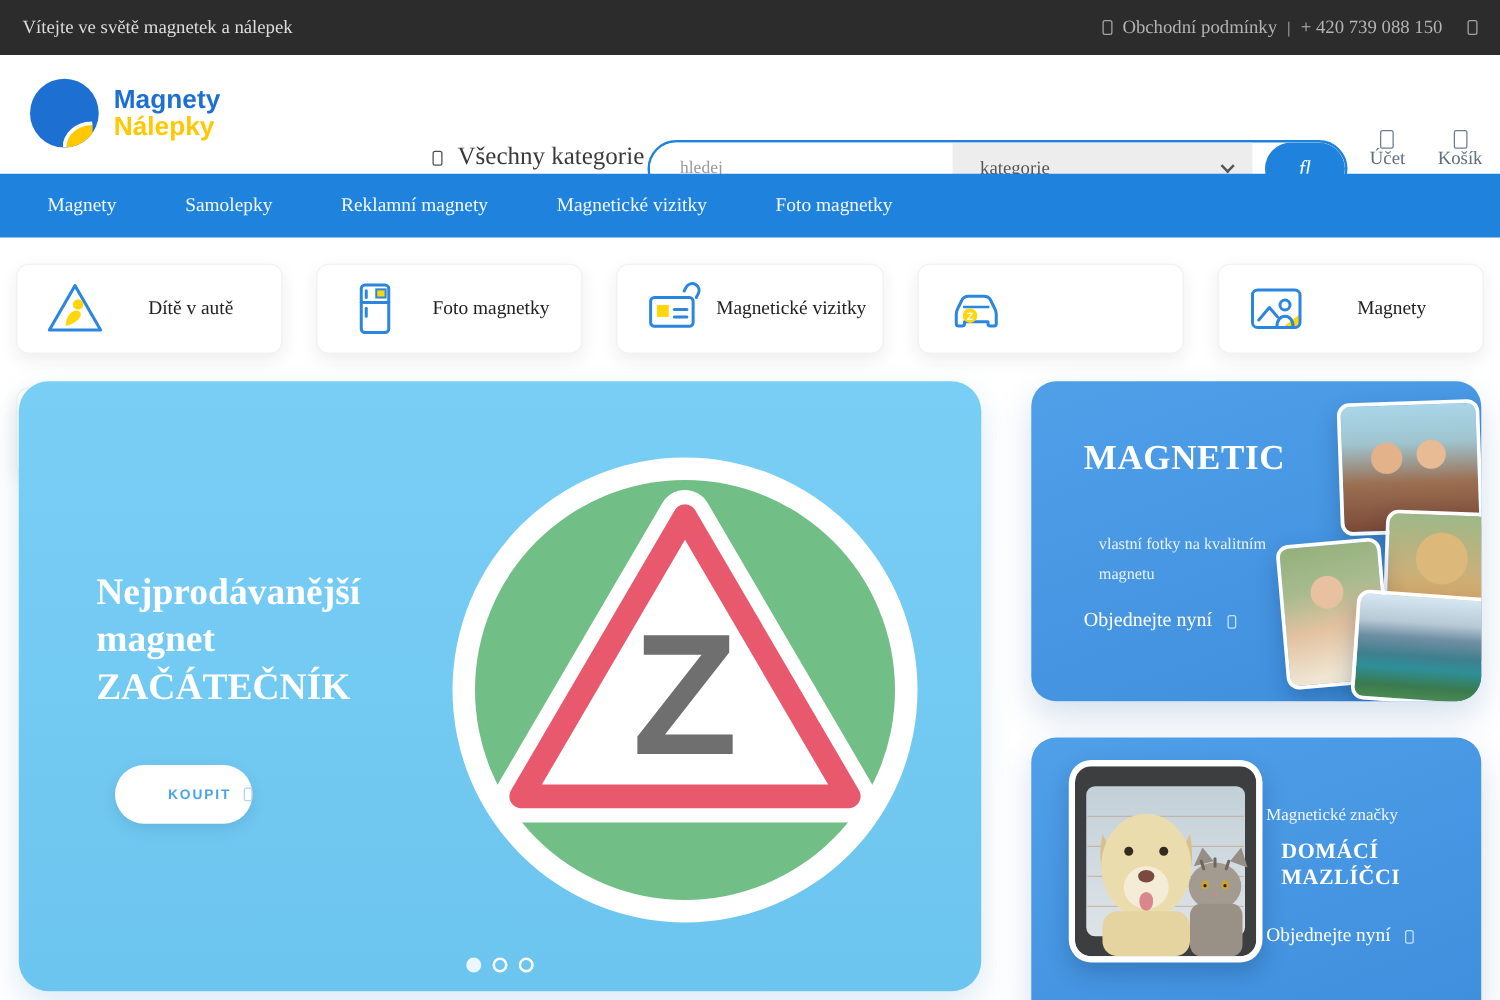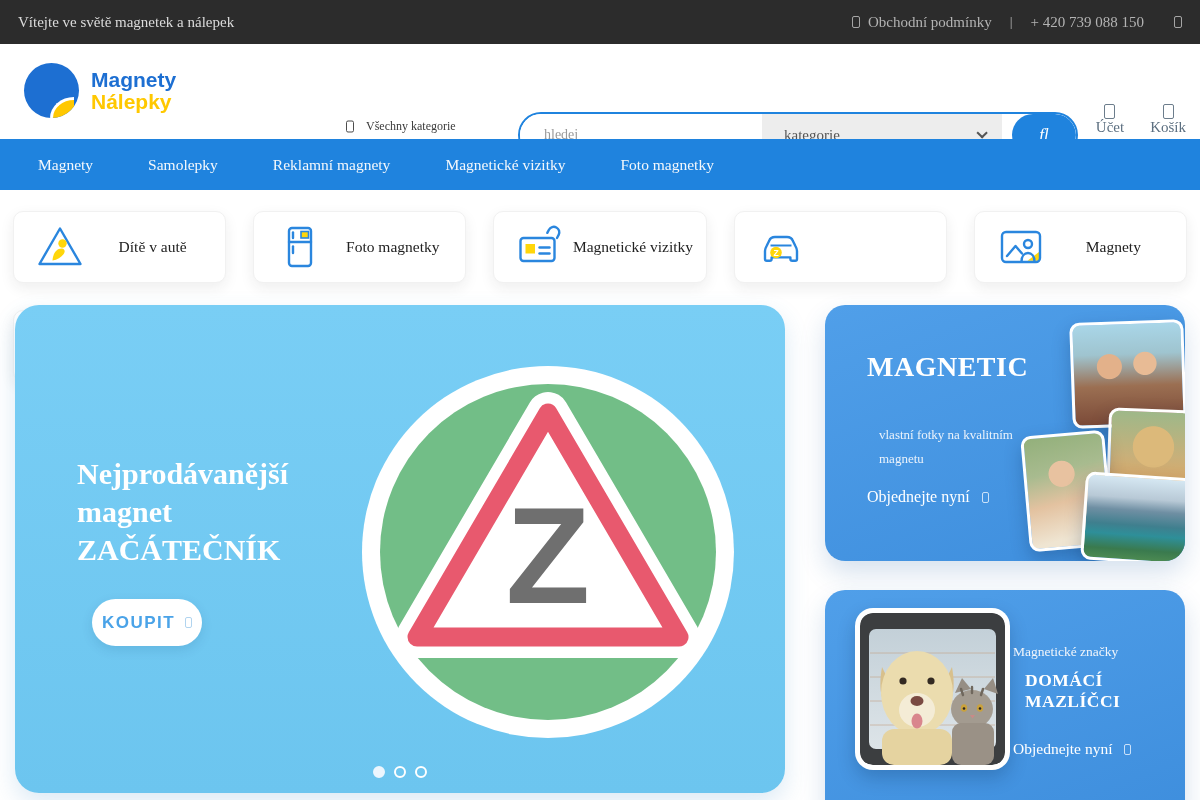--- a/index.html
+++ b/index.html
@@ -4,41 +4,41 @@
 <style>
   * { margin:0; padding:0; box-sizing:border-box; }
   html,body { width:1200px; height:800px; overflow:hidden; background:#fff;
               font-family:"Liberation Serif", serif; }
   .page { position:relative; width:1200px; height:800px; overflow:hidden; background:#fff; }
 
   
   .topbar { position:absolute; top:0; left:0; width:100%; height:44px; background:#2c2c2c;
             display:flex; align-items:center; justify-content:space-between; padding:12px 18px; }
   .topbar-left { color:#dcdcdc; font-size:15px; }
-  .topbar-right { display:flex; align-items:center; gap:18px; color:#b3b3b3; font-size:15px; }
+  .topbar-right { display:flex; align-items:center; gap:8px; color:#b3b3b3; font-size:15px; }
   .topbar-right .link { display:flex; align-items:center; gap:8px; cursor:pointer; }
   .sep { color:#9a9a9a; font-weight:bold; font-size:13px; }
 
   
   .tofu { display:inline-block; width:8px; height:12px; border:1px solid currentColor;
           border-radius:2px; vertical-align:-1px; opacity:.9; }
   .tofu.lg { width:11px; height:15px; }
 
   
   header { position:absolute; top:44px; left:0; width:100%; height:95px; background:#fff; }
   .logo { position:absolute; left:24px; top:19px; display:flex; align-items:center; gap:12px; cursor:pointer; }
   .logo-mark { width:55px; height:55px; border-radius:50%; background:#1d6fd2; position:relative; overflow:hidden; }
   .logo-wedge { position:absolute; right:5px; bottom:0; width:24px; height:21px; background:#ffc800;
                 border-radius:100% 0 0 0; border-top:3px solid #fff; border-left:3px solid #fff; }
   .logo-text { font-family:"Liberation Sans", sans-serif; font-weight:bold; font-size:21px; line-height:22px; }
   .logo-text .l1 { color:#1d6fd2; }
   .logo-text .l2 { color:#ffc800; }
 
   .all-cats { position:absolute; left:346px; top:82px; transform:translateY(-50%);
-              display:flex; align-items:center; gap:12px; font-size:12px; color:#3a3a3a; cursor:pointer; }
+              display:flex; align-items:center; gap:12px; font-size:20px; color:#3a3a3a; cursor:pointer; }
 
   .search { position:absolute; left:518px; top:68px; width:560px; height:46px; background:#fff;
             border:2px solid #1f83de; border-radius:26px; display:flex; overflow:hidden; }
   .search input { flex:1; border:0; outline:0; padding:0 18px 0 24px; background:#fff;
                   font:14px "Liberation Serif", serif; color:#333; min-width:0; }
   .search input::placeholder { color:#9a9a9a; }
   .cat-select { width:240px; flex-shrink:0; background:#ededed; display:flex; align-items:center;
                 justify-content:space-between; padding:0 18px 0 22px; color:#555; font-size:15px; cursor:pointer; }
   .chev { width:8px; height:8px; border-right:2px solid #555; border-bottom:2px solid #555;
           transform:rotate(45deg) translateY(-3px); }
@@ -63,23 +63,23 @@
   .cat-icon { width:48px; height:48px; margin-left:22px; flex-shrink:0; }
   .cat-icon svg { width:100%; height:100%; display:block; }
   .cat-label { flex:1; text-align:center; font-size:15.5px; color:#222; line-height:1.55; padding:0 8px 0 4px; }
 
   
   .hero { position:absolute; left:15px; top:305px; width:770px; height:488px; border-radius:24px;
           background:linear-gradient(180deg,#79cef5,#6cc5ef); overflow:hidden;
           box-shadow:0 10px 24px rgba(60,140,200,.18); }
   .hero-heading { position:absolute; left:62px; top:150px; width:260px; font-size:30px; font-weight:bold;
                   color:#fff; line-height:38px; }
-  .koupit { position:absolute; left:77px; top:294px; width:110px; height:47px; border:0; border-radius:24px;
-            background:#fff; display:flex; align-items:center; justify-content:center; gap:10px;
-            font-family:"Liberation Sans", sans-serif; font-weight:bold; font-size:17px; letter-spacing:1.5px;
+  .koupit { position:absolute; left:77px; top:307px; width:110px; height:47px; border:0; border-radius:24px;
+            background:#fff; display:flex; align-items:center; justify-content:flex-end; gap:10px;
+            font-family:"Liberation Sans", sans-serif; font-weight:bold; font-size:11px; letter-spacing:1.5px;
             color:#4aa3e8; cursor:pointer; box-shadow:0 4px 12px rgba(0,60,110,.12); }
   .koupit .tofu { width:7px; height:11px; color:#a8cfed; }
   .sign { position:absolute; left:346px; top:60px; width:374px; height:374px; }
   .dots { position:absolute; left:0; right:0; bottom:15px; display:flex; justify-content:center; gap:9px; }
   .dot { width:12px; height:12px; border-radius:50%; border:2.5px solid #fff; cursor:pointer; }
   .dot.active { background:#ecf6fe; border-color:#ecf6fe; }
 
   
   .promo { position:absolute; border-radius:20px; overflow:hidden;
            background:linear-gradient(160deg,#509fe9,#3e8edd); box-shadow:0 12px 26px rgba(30,90,160,.18); }

